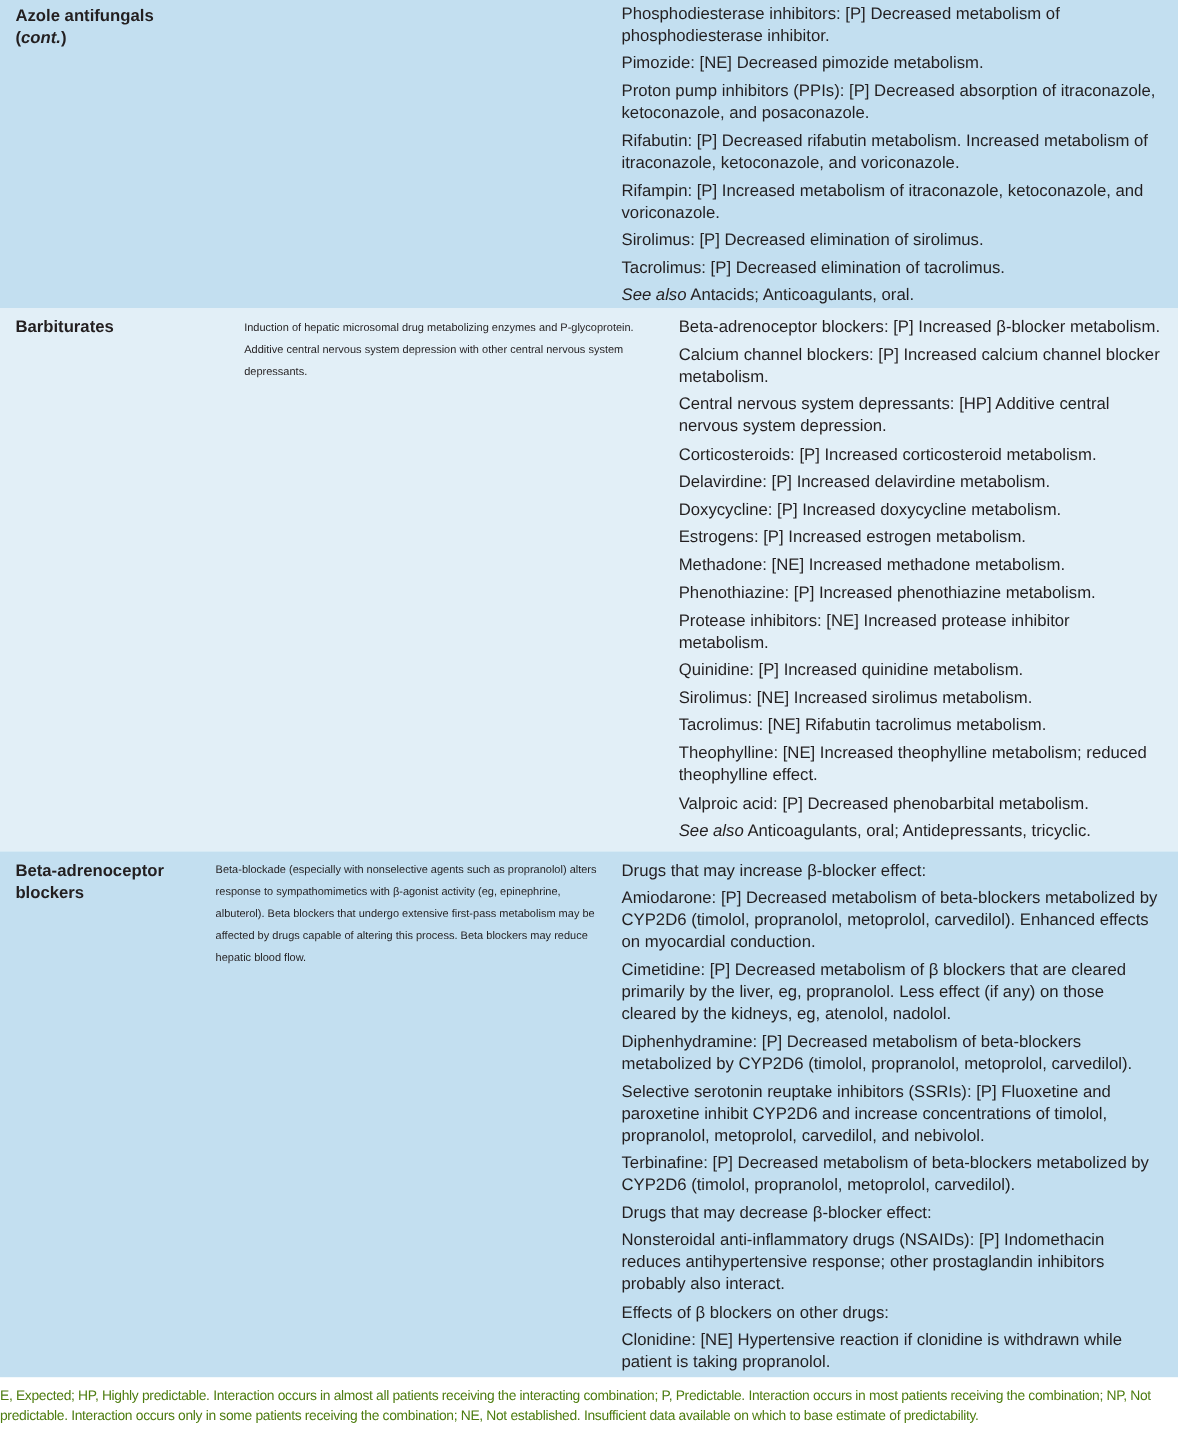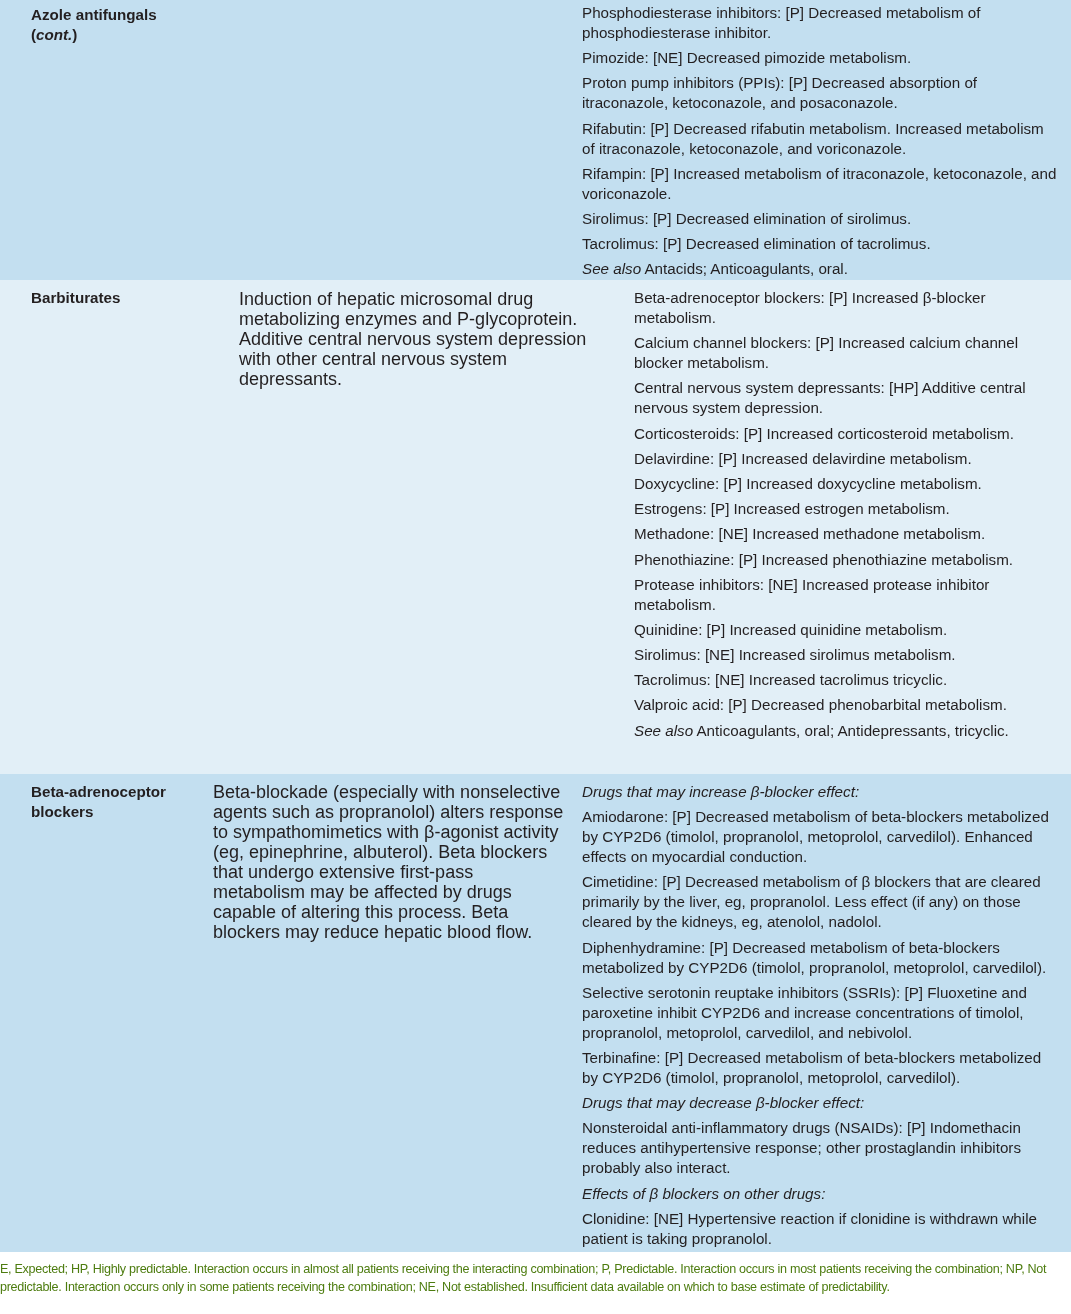--- a/index.html
+++ b/index.html
@@ -6,28 +6,28 @@
   body {
     width: 1071px; height: 1314px; overflow: hidden;
     background: #ffffff;
     font-family: "Liberation Sans", sans-serif;
     color: #231f20;
   }
   .table { width: 1071px; }
   .row { display: flex; }
   .row.dark { background: #c3dff0; }
   .row.light { background: #e2eff7; gap: 26px; }
-  .col-drug { width: 182px; padding: 5px 0 0 14px; box-sizing: border-box; flex: none; margin-left: 17px; }
-  .col-mech { width: 369px; padding: 9px 0 0 14px; box-sizing: border-box; flex: none; font-size: 18px; line-height: 20px; }
+  .col-drug { width: 182px; padding: 5px 0 0 14px; box-sizing: border-box; flex: none; }
+  .col-mech { width: 369px; padding: 9px 0 0 14px; box-sizing: border-box; flex: none; font-size: 10px; line-height: 20px; }
   .col-inter { flex: 1; padding: 3px 14px 0 14px; box-sizing: border-box; font-size: 15.2px; line-height: 20px; }
   .drug-name { font-weight: bold; font-size: 15.2px; line-height: 20px; }
   .drug-name i { font-style: italic; }
   .entry { margin-bottom: 5.2px; }
   .entry b { font-weight: normal; }
-  .italic-line { font-style: italic; }
+  .italic-line { }
   .footnote {
     font-family: "Liberation Sans", sans-serif;
     font-size: 12.6px; line-height: 18px; letter-spacing: -0.3px;
     padding: 8px 0 0 0; color: #4d7c0f;
   }
 </style>
 </head>
 <body>
 
 <div class="table">
@@ -62,21 +62,22 @@
       <div class="entry"><b>Central nervous system depressants:</b><span> [HP] Additive central nervous system depression.</span></div>
       <div class="entry"><b>Corticosteroids:</b><span> [P] Increased corticosteroid metabolism.</span></div>
       <div class="entry"><b>Delavirdine:</b><span> [P] Increased delavirdine metabolism.</span></div>
       <div class="entry"><b>Doxycycline:</b><span> [P] Increased doxycycline metabolism.</span></div>
       <div class="entry"><b>Estrogens:</b><span> [P] Increased estrogen metabolism.</span></div>
       <div class="entry"><b>Methadone:</b><span> [NE] Increased methadone metabolism.</span></div>
       <div class="entry"><b>Phenothiazine:</b><span> [P] Increased phenothiazine metabolism.</span></div>
       <div class="entry"><b>Protease inhibitors:</b><span> [NE] Increased protease inhibitor metabolism.</span></div>
       <div class="entry"><b>Quinidine:</b><span> [P] Increased quinidine metabolism.</span></div>
       <div class="entry"><b>Sirolimus:</b><span> [NE] Increased sirolimus metabolism.</span></div>
-      <div class="entry"><b>Tacrolimus:</b><span> [NE] Increased tacrolimus tricyclic.</span></div>
+      <div class="entry"><b>Tacrolimus:</b><span> [NE] Rifabutin tacrolimus metabolism.</span></div>
+      <div class="entry"><b>Theophylline:</b><span> [NE] Increased theophylline metabolism; reduced theophylline effect.</span></div>
       <div class="entry"><b>Valproic acid:</b><span> [P] Decreased phenobarbital metabolism.</span></div>
       <div class="entry"><i>See also</i><span> Anticoagulants, oral; Antidepressants, tricyclic.</span></div>
     </div>
   </div>
 
   <div class="row dark" style="height:478px;">
     <div class="col-drug" style="padding-top:8px;">
       <div class="drug-name">Beta-adrenoceptor blockers</div>
     </div>
     <div class="col-mech" style="padding-top:8px;">Beta-blockade (especially with nonselective agents such as propranolol) alters response to sympathomimetics with β-agonist activity (eg, epinephrine, albuterol). Beta blockers that undergo extensive first-pass metabolism may be affected by drugs capable of altering this process. Beta blockers may reduce hepatic blood flow.</div>

